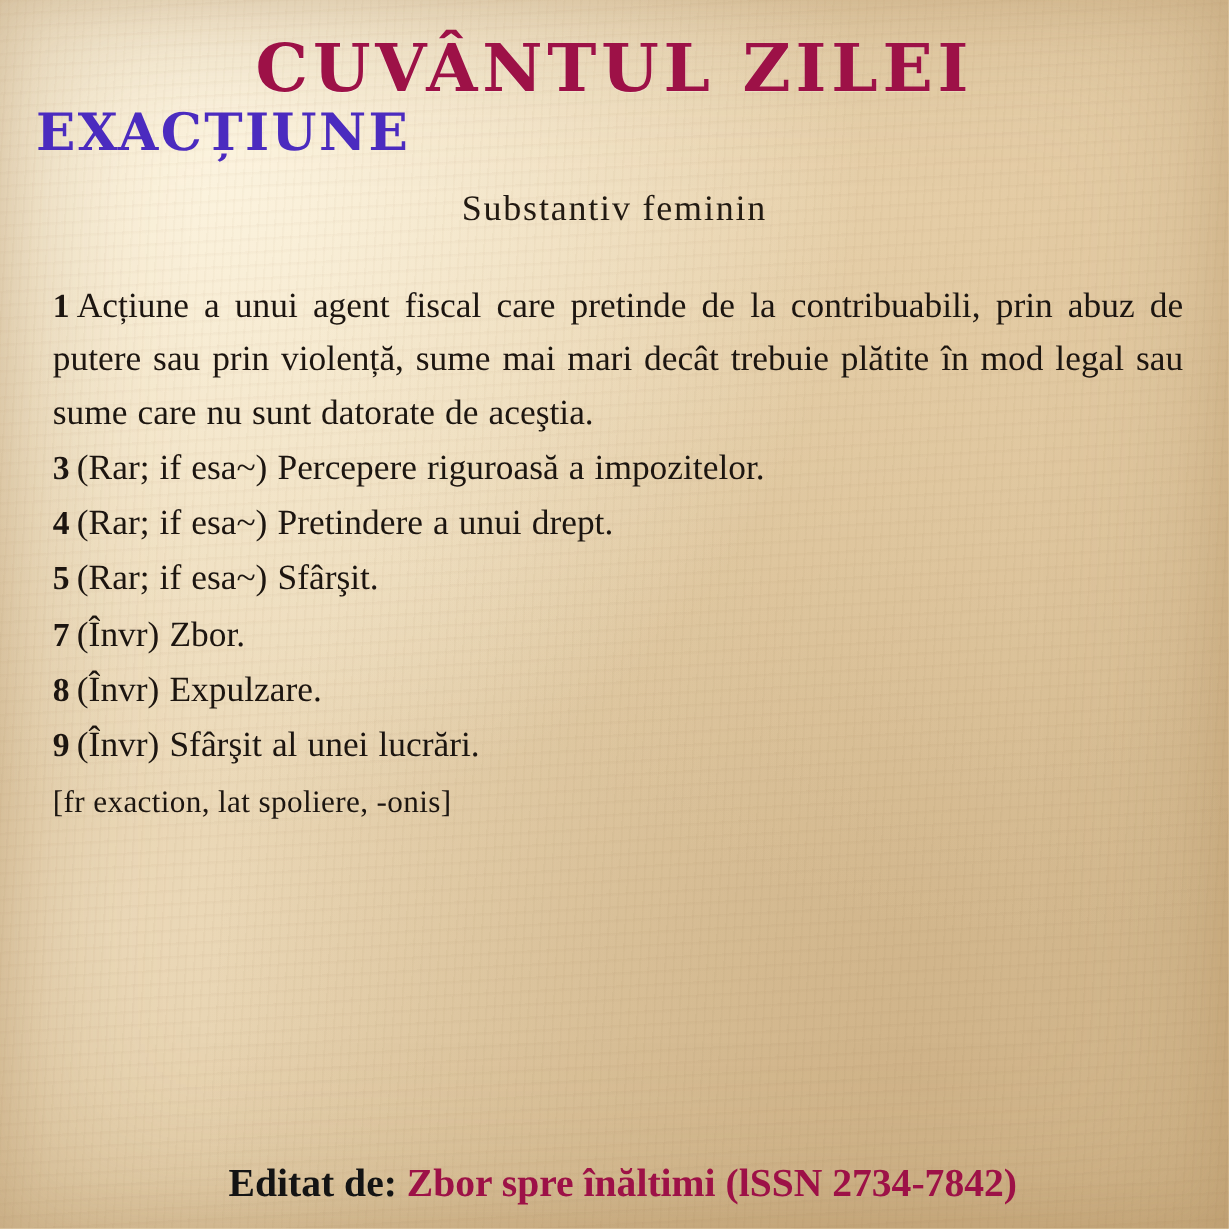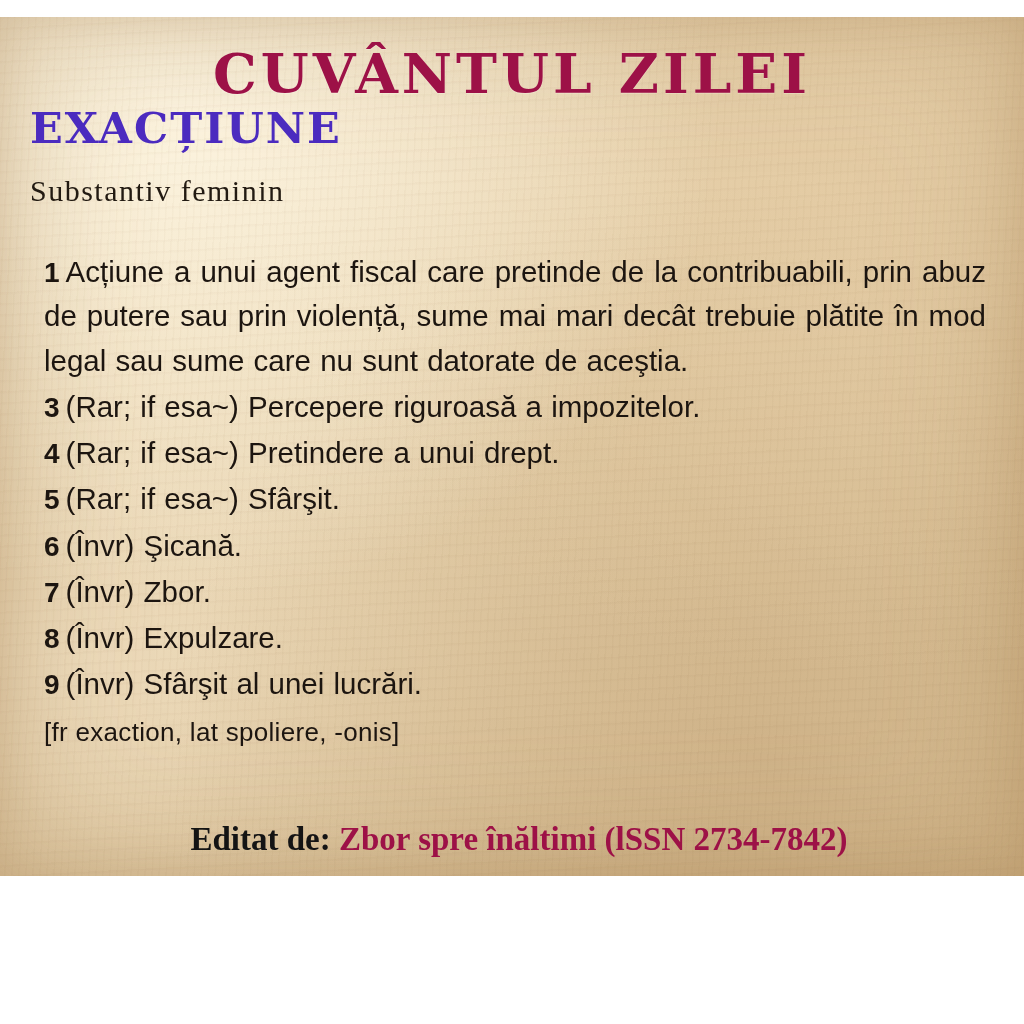--- a/index.html
+++ b/index.html
@@ -8,31 +8,30 @@
   }
   body {
     width: 1024px;
     height: 1024px;
     overflow: hidden;
     font-family: "Liberation Serif", serif;
   }
   .page {
     position: relative;
     width: 1024px;
-    height: 859px;
+    height: 1024px;
     box-sizing: border-box;
     background-color: #ead7b4;
     background-image:
       radial-gradient(ellipse at 18% 12%, rgba(255,248,230,0.85) 0%, rgba(255,248,230,0) 45%),
       radial-gradient(ellipse at 85% 20%, rgba(226,200,160,0.75) 0%, rgba(226,200,160,0) 50%),
       radial-gradient(ellipse at 75% 88%, rgba(205,176,134,0.8) 0%, rgba(205,176,134,0) 55%),
       radial-gradient(ellipse at 8% 75%, rgba(239,222,192,0.8) 0%, rgba(239,222,192,0) 50%),
       linear-gradient(160deg, #f3e4c6 0%, #e8d4af 35%, #dcc49b 70%, #d9bf93 100%);
     overflow: hidden;
-    margin-top: 17px;
   }
   
   .grain {
     position: absolute;
     inset: 0;
     pointer-events: none;
     background-image:
       repeating-linear-gradient(93deg, rgba(160,125,80,0.045) 0px, rgba(160,125,80,0.045) 1px, rgba(255,255,255,0) 2px, rgba(255,255,255,0) 7px),
       repeating-linear-gradient(177deg, rgba(130,100,60,0.035) 0px, rgba(130,100,60,0.035) 1px, rgba(255,255,255,0) 3px, rgba(255,255,255,0) 11px);
     mix-blend-mode: multiply;
@@ -65,32 +64,32 @@
     text-align: left;
     color: #4b2bbf;
     font-family: "DejaVu Serif", "Liberation Serif", serif;
     font-weight: bold;
     font-size: 43px;
     letter-spacing: 2px;
     line-height: 1.1;
     margin: 0 0 6px 0;
   }
   .pos {
-    text-align: left;
+    text-align: center;
     color: #221a12;
     font-family: "Liberation Serif", serif;
     font-size: 30px;
     letter-spacing: 1.5px;
     margin: 22px 0 0 0;
   }
 
   .defs {
     margin: 42px 8px 0 14px;
     color: #1c1510;
-    font-family: Liberation Sans, sans-serif;
+    font-family: Liberation Serif, serif;
     font-size: 29.5px;
     line-height: 1.50;
   }
   .def {
     margin-bottom: 2px;
     text-align: justify;
     text-align-last: left;
     word-spacing: 1px;
   }
   .def .num {
@@ -141,23 +140,20 @@
       <div class="def">
         <span class="num">3</span><span>(Rar; if esa~) Percepere riguroasă a impozitelor.</span>
       </div>
       <div class="def">
         <span class="num">4</span><span>(Rar; if esa~) Pretindere a unui drept.</span>
       </div>
       <div class="def">
         <span class="num">5</span><span>(Rar; if esa~) Sfârşit.</span>
       </div>
       <div class="def">
-        <span class="num">6</span><span>(Învr) Şicană.</span>
-      </div>
-      <div class="def">
         <span class="num">7</span><span>(Învr) Zbor.</span>
       </div>
       <div class="def">
         <span class="num">8</span><span>(Învr) Expulzare.</span>
       </div>
       <div class="def">
         <span class="num">9</span><span>(Învr) Sfârşit al unei lucrări.</span>
       </div>
       <div class="etym">[fr exaction, lat spoliere, -onis]</div>
     </div>

